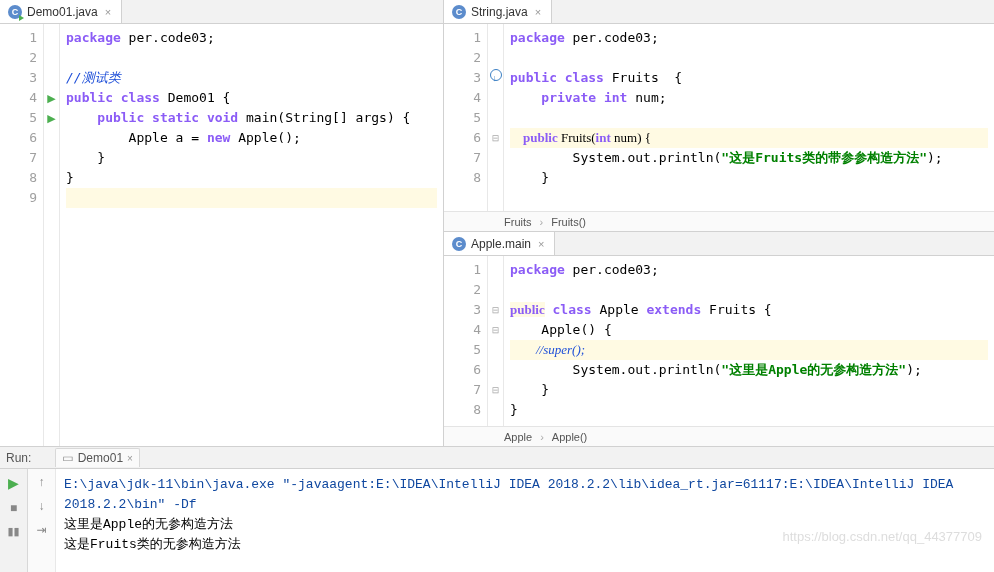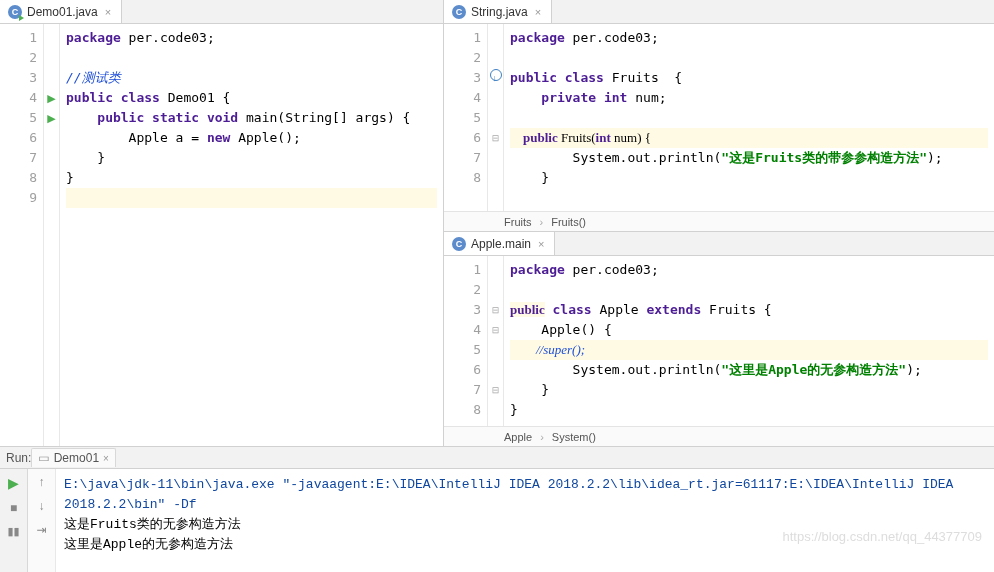--- a/index.html
+++ b/index.html
@@ -14,32 +14,32 @@
 .file-icon-run { position: relative; }
 .file-icon-run::after { content: ""; position: absolute; bottom: -2px; right: -2px; width: 0; height: 0; border-left: 5px solid #4caf50; border-top: 3px solid transparent; border-bottom: 3px solid transparent; }
 .editor { flex: 1; display: flex; overflow: hidden; background: #fff; }
 .gutter { width: 44px; background: #fff; border-right: 1px solid #e8e8e8; text-align: right; padding-right: 6px; color: #a0a0a0; font-family: Consolas, monospace; font-size: 13px; line-height: 20px; padding-top: 4px; }
 .gutter-marks { width: 16px; background: #fff; border-right: 1px solid #e8e8e8; font-size: 10px; line-height: 20px; padding-top: 4px; text-align: center; }
 .run-tri { color: #4caf50; font-size: 11px; }
 .fold { color: #aaa; font-size: 9px; }
 .override { display: inline-block; width: 12px; height: 12px; border-radius: 50%; border: 1px solid #3b7fc4; position: relative; }
 .override::after { content:"↓"; color:#3b7fc4; font-size:9px; position:absolute; left:2px; top:-2px; }
 .code { flex: 1; font-family: Consolas, monospace; font-size: 13px; line-height: 20px; padding: 4px 6px; white-space: pre; overflow: hidden; }
-.kw { color: #4c1d95; font-weight: bold; }
+.kw { color: #8b5cf6; font-weight: bold; }
 .str { color: #008000; font-weight: bold; }
 .cm { color: #1d4ed8; font-style: italic; }
 .it { }
 .hl { background: #fffae3; font-family: Liberation Serif, serif; }
 .cursor-line { background: #fffae3; }
 .breadcrumb { height: 20px; border-top: 1px solid #e4e4e4; background: #fafafa; font-size: 11px; color: #555; display: flex; align-items: center; padding-left: 60px; gap: 8px; }
 .breadcrumb .sep { color: #aaa; }
 .sub-pane { flex: 1; display: flex; flex-direction: column; border-bottom: 1px solid #d1d1d1; min-height:0; }
 .sub-pane:last-child { border-bottom: none; }
 .run-panel { flex: 1; display: flex; background: #fff; min-height: 0; }
-.run-header { height: 22px; background: #f2f2f2; border-bottom: 1px solid #d1d1d1; display: flex; align-items: center; padding-left: 6px; gap: 0; font-size: 12px; color: #555; }
+.run-header { height: 22px; background: #f2f2f2; border-bottom: 1px solid #d1d1d1; display: flex; align-items: center; padding-left: 6px; gap: 24px; font-size: 12px; color: #555; }
 .run-tab { display: flex; align-items: center; gap: 4px; padding: 2px 6px; background: #fafafa; border: 1px solid #d8d8d8; border-bottom: none; border-radius: 2px 2px 0 0;}
 .run-tab .close { color:#999; font-size:10px; }
 .run-left { width: 28px; background: #f2f2f2; border-right: 1px solid #d8d8d8; display:flex; flex-direction:column; align-items:center; padding-top:6px; gap:10px; color:#888;}
 .run-left .play { color:#4caf50; font-size:14px;}
 .run-left2 { width: 28px; background: #fafafa; border-right: 1px solid #e8e8e8; display:flex; flex-direction:column; align-items:center; padding-top:6px; gap:10px; color:#888;}
 .console { flex: 1; font-family: Liberation Mono, monospace; font-size: 13px; padding: 6px 8px; line-height: 20px; overflow: hidden; }
 .cmd { color: #1048a0; }
 .watermark { position: absolute; right: 12px; bottom: 28px; color: #ddd; font-size: 13px; pointer-events: none; }
 .line { height: 20px; }
 </style>
@@ -150,21 +150,21 @@
           <div class="line"></div>
             <div class="line"></div>
           <div class="line"><span class="fold">⊟</span></div>
           <div class="line"></div>
         </div>
         <div class="code"><div class="line"><span class="kw">package</span><span> per.code03;</span></div><div class="line"></div><div class="line"><span class="kw hl">public</span><span class="kw"> class</span><span> Apple </span><span class="kw">extends</span><span> Fruits {</span></div><div class="line">    Apple() {</div><div class="line hl"><span class="cm">        //super();</span></div><div class="line"><span>        System.</span><span class="it">out</span><span>.println(</span><span class="str">"这里是Apple的无参构造方法"</span><span>);</span></div><div class="line">    }</div><div class="line">}</div></div>
       </div>
       <div class="breadcrumb">
         <span>Apple</span>
           <span class="sep">›</span>
-          <span>System()</span>
+          <span>Apple()</span>
       </div>
     </div>
   </div>
 </div>
 
 <div class="run-header">
   <span>Run:</span>
   <div class="run-tab">
     <span style="color:#888;">▭</span>
     <span>Demo01</span>
@@ -177,18 +177,18 @@
     <span>■</span>
     <span style="font-size:11px;">▮▮</span>
   </div>
   <div class="run-left2">
     <span>↑</span>
     <span>↓</span>
     <span>⇥</span>
   </div>
   <div class="console">
     <div class="cmd">E:\java\jdk-11\bin\java.exe "-javaagent:E:\IDEA\IntelliJ IDEA 2018.2.2\lib\idea_rt.jar=61117:E:\IDEA\IntelliJ IDEA 2018.2.2\bin" -Df</div>
+    <div>这里是Apple的无参构造方法</div>
     <div>这是Fruits类的无参构造方法</div>
-    <div>这里是Apple的无参构造方法</div>
   </div>
 </div>
 
 <div class="watermark">https://blog.csdn.net/qq_44377709</div>
 
 </body></html>

